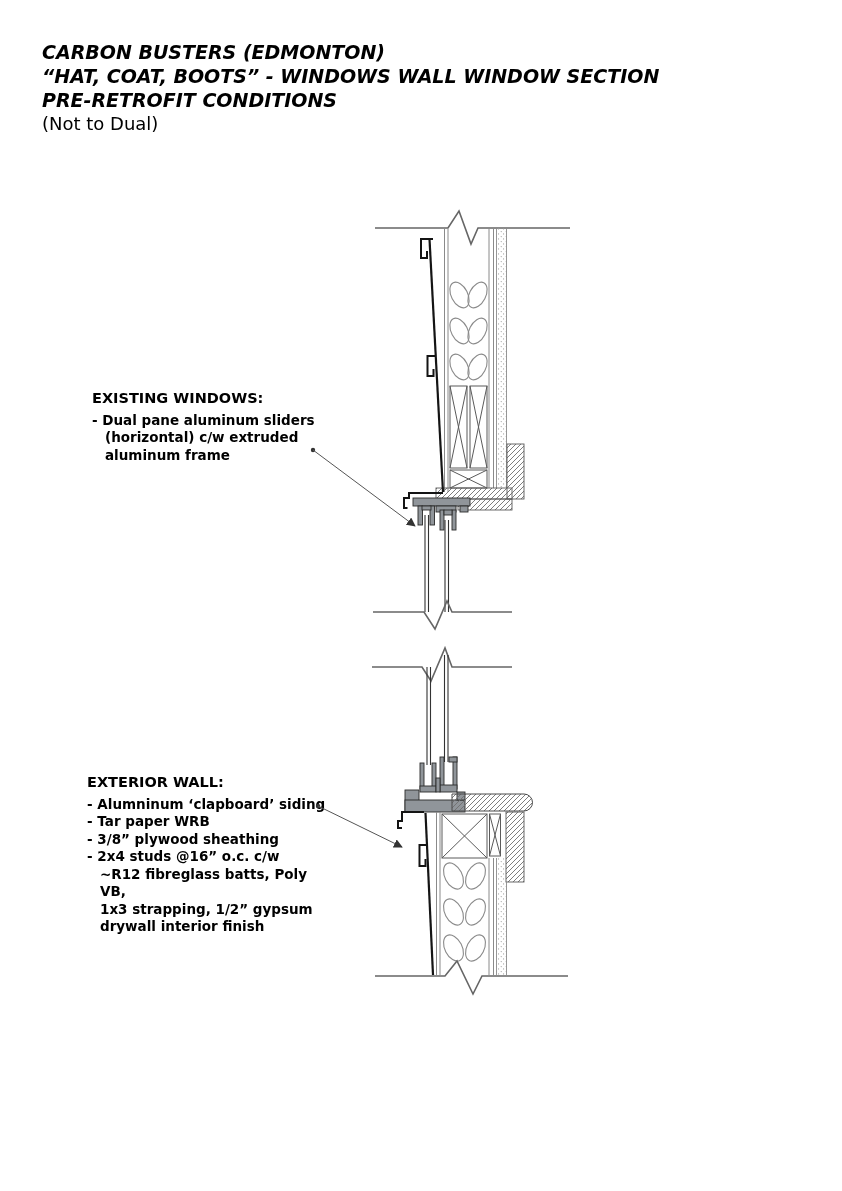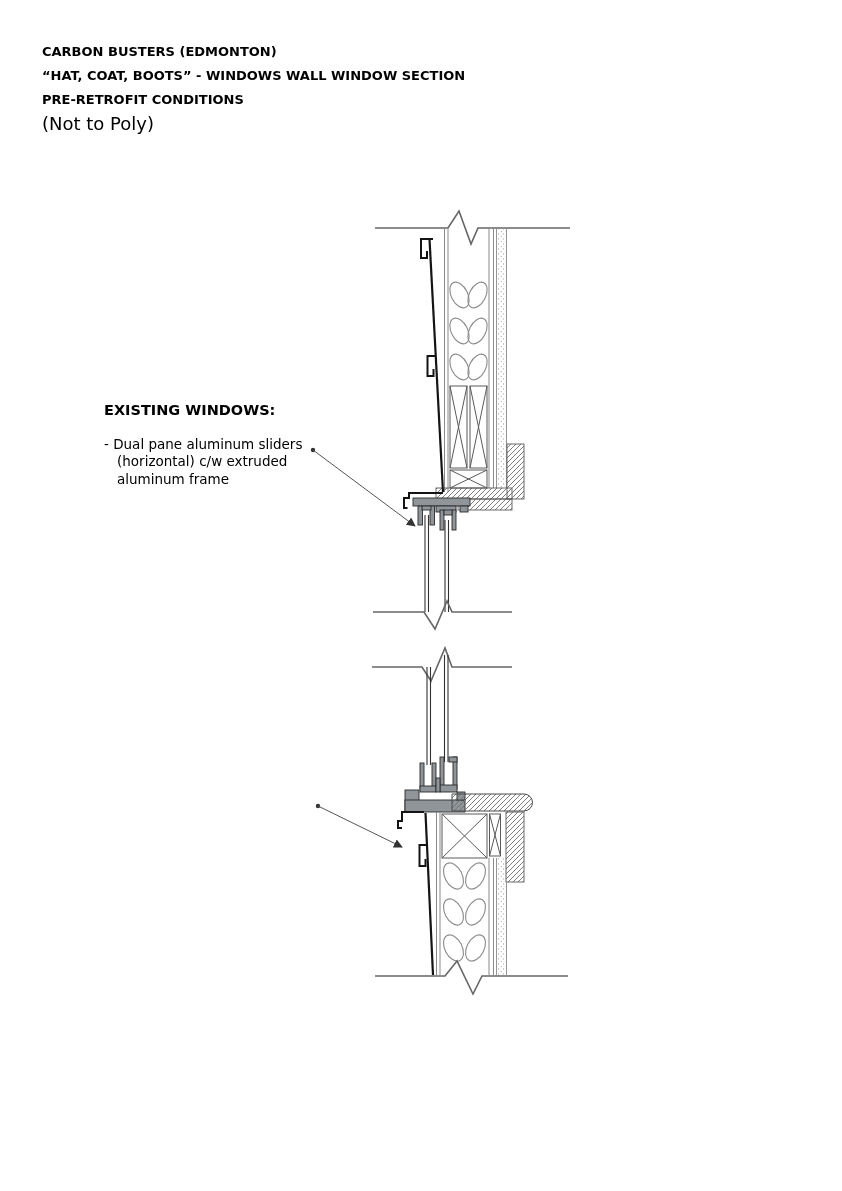--- a/index.html
+++ b/index.html
@@ -3,54 +3,64 @@
 <meta charset="utf-8">
 <style>
   html,body{margin:0;padding:0;}
   body{
     width:842px;height:1191px;position:relative;overflow:hidden;
     background:#ffffff;
     font-family:"DejaVu Sans","Liberation Sans",sans-serif;
     color:#000;
   }
   .title-block{position:absolute;left:42px;top:40px;}
-  .title-line{font-weight:bold;font-size:13px;line-height:24px;white-space:nowrap;}
+  .title-line{font-weight:bold;font-size:19px;line-height:24px;white-space:nowrap;font-style:italic;}
   .title-sub{font-weight:normal;font-size:18px;line-height:24px;white-space:nowrap;}
   .anno{position:absolute;width:250px;}
   .anno-existing{left:88px;top:386px;}
   .anno-exterior{left:83px;top:770px;}
-  .anno h3{margin:16px;font-size:14.5px;font-weight:bold;line-height:17.5px;}
-  .anno ul{margin:16px;padding:0;list-style:none;}
+  .anno h3{margin:4px;font-size:14.5px;font-weight:bold;line-height:17.5px;}
+  .anno ul{margin:4px;padding:0;list-style:none;font-weight:bold;}
   .anno li{
     font-size:13.5px;line-height:17.5px;
     padding-left:13px;text-indent:-13px;
     white-space:pre-line;
   }
   svg{position:absolute;left:0;top:0;}
 </style>
 </head>
 <body>
 
 <div class="title-block">
   <div class="title-line">CARBON BUSTERS (EDMONTON)</div>
   <div class="title-line">“HAT, COAT, BOOTS” - WINDOWS WALL WINDOW SECTION</div>
   <div class="title-line">PRE-RETROFIT CONDITIONS</div>
-  <div class="title-sub">(Not to Poly)</div>
+  <div class="title-sub">(Not to Dual)</div>
 </div>
 
 <div class="anno anno-existing">
   <h3>EXISTING WINDOWS:</h3>
   <ul>
     <li>- Dual pane aluminum sliders
 (horizontal) c/w extruded
 aluminum frame</li>
   </ul>
 </div>
 
 <div class="anno anno-exterior">
+  <h3>EXTERIOR WALL:</h3>
+  <ul>
+    <li>- Alumninum ‘clapboard’ siding</li>
+    <li>- Tar paper WRB</li>
+    <li>- 3/8” plywood sheathing</li>
+    <li>- 2x4 studs @16” o.c. c/w
+~R12 fibreglass batts, Poly VB,
+1x3 strapping, 1/2” gypsum
+drywall interior finish</li>
+  </ul>
 </div>
 
 <svg width="842" height="1191" viewBox="0 0 842 1191">
   <defs>
     <pattern id="hatch" width="5" height="5" patternUnits="userSpaceOnUse">
       <path d="M-1,1 l2,-2 M0,5 l5,-5 M4,6 l2,-2" stroke="#6f6f6f" stroke-width="0.9" fill="none"></path>
     </pattern>
     <pattern id="stipple" width="5" height="5" patternUnits="userSpaceOnUse">
       <circle cx="1.2" cy="1.6" r="0.55" fill="#9a9a9a"></circle>
       <circle cx="3.6" cy="3.9" r="0.55" fill="#9a9a9a"></circle>

